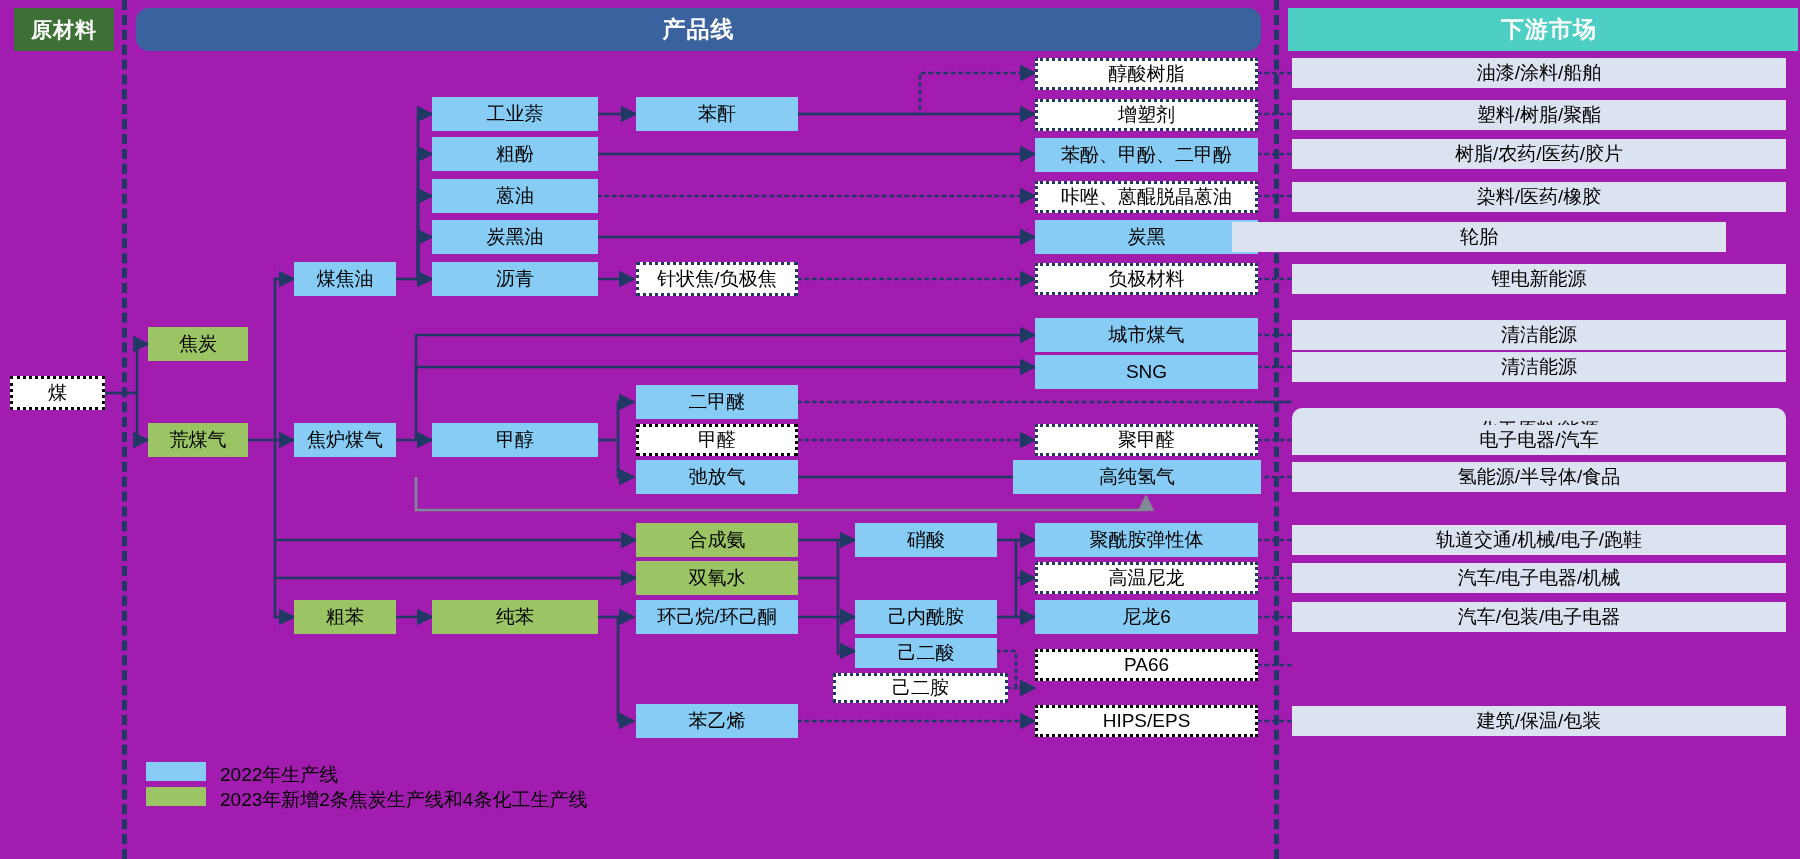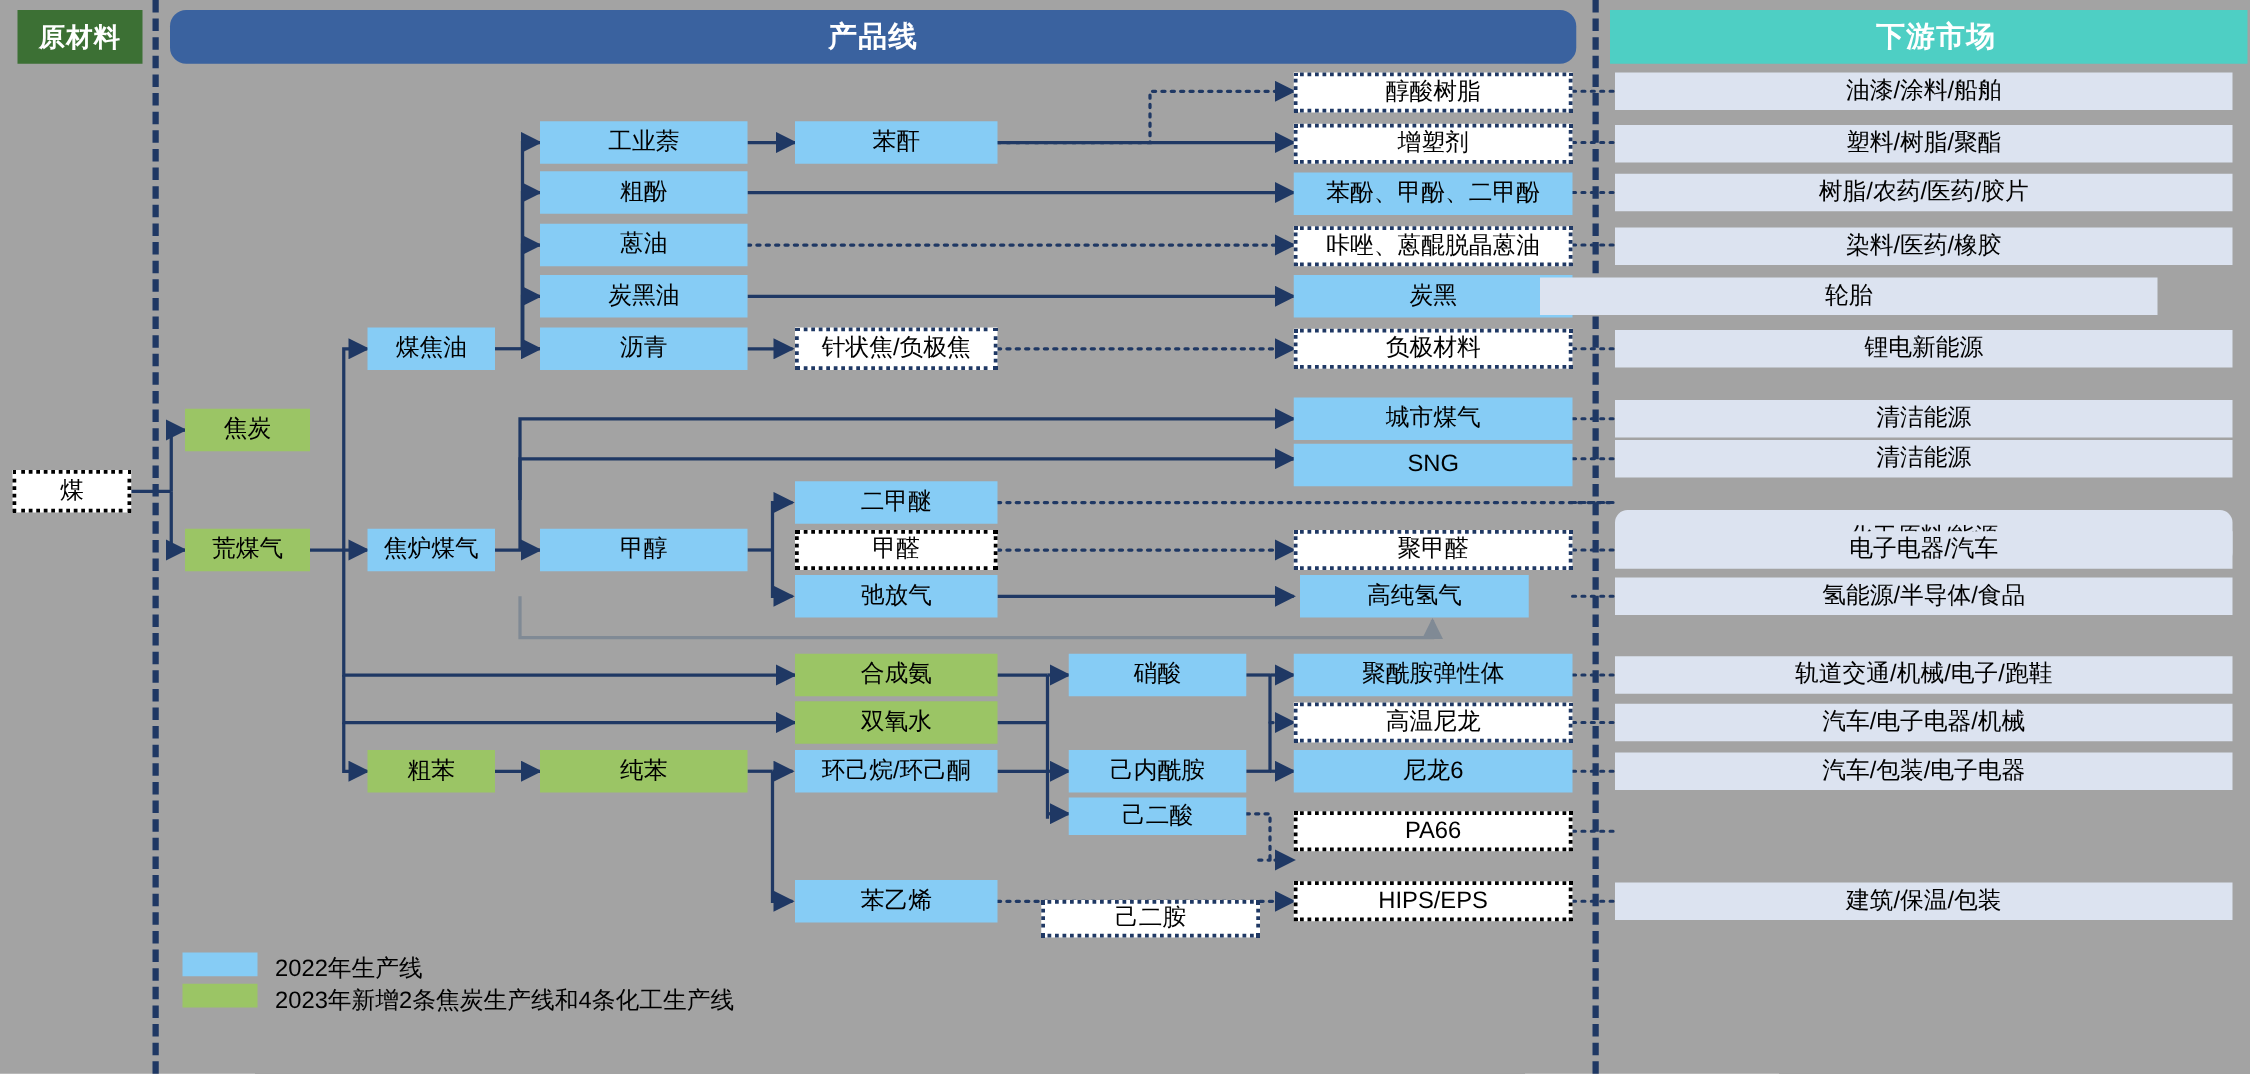--- a/index.html
+++ b/index.html
@@ -1,17 +1,17 @@
 <!DOCTYPE html>
 <html><head>
 <meta charset="utf-8">
 <style>
   html,body{margin:0;padding:0;background:#ffffff;}
   body{width:1800px;height:859px;font-family:"Liberation Sans","DejaVu Sans",sans-serif;overflow:hidden;}
-  #stage{position:relative;width:1800px;height:859px;background:#a3a3a3;}
+  #stage{position:relative;width:1800px;height:859px;background:#a21caf;}
 
   
   #wires{position:absolute;left:0;top:0;width:1800px;height:859px;pointer-events:none;}
 
   
   .hdr{position:absolute;display:flex;align-items:center;justify-content:center;
        font-weight:bold;color:#ffffff;letter-spacing:1px;}
   .hdr-raw{left:14px;top:8px;width:100px;height:43px;background:#3c7034;font-size:21px;}
   .hdr-prod{left:136px;top:8px;width:1125px;height:43px;background:#3a629f;font-size:23px;border-radius:13px;}
   .hdr-down{left:1288px;top:8px;width:498px;height:43px;background:#4ecfc4;font-size:23px;padding-left:12px;}
@@ -185,32 +185,32 @@
   <div class="node n-dash-black" style="left:636px;top:424px;width:162px;height:32px;">甲醛</div>
   <div class="node n-blue" style="left:636px;top:460px;width:162px;height:34px;">弛放气</div>
   <div class="node n-green" style="left:636px;top:523px;width:162px;height:34px;">合成氨</div>
   <div class="node n-green" style="left:636px;top:561px;width:162px;height:34px;">双氧水</div>
   <div class="node n-blue" style="left:636px;top:600px;width:162px;height:34px;">环己烷/环己酮</div>
   <div class="node n-blue" style="left:636px;top:704px;width:162px;height:34px;">苯乙烯</div>
 
   <div class="node n-blue" style="left:855px;top:523px;width:142px;height:34px;">硝酸</div>
   <div class="node n-blue" style="left:855px;top:600px;width:142px;height:34px;">己内酰胺</div>
   <div class="node n-blue" style="left:855px;top:638px;width:142px;height:30px;">己二酸</div>
-  <div class="node n-dash-blue" style="left:833px;top:673px;width:175px;height:30px;margin-top:47px;">己二胺</div>
+  <div class="node n-dash-blue" style="left:833px;top:673px;width:175px;height:30px;">己二胺</div>
 
   <div class="node n-dash-blue" style="left:1035px;top:58px;width:223px;height:32px;">醇酸树脂</div>
   <div class="node n-dash-blue" style="left:1035px;top:99px;width:223px;height:32px;">增塑剂</div>
   <div class="node n-blue" style="left:1035px;top:138px;width:223px;height:34px;">苯酚、甲酚、二甲酚</div>
   <div class="node n-dash-blue" style="left:1035px;top:181px;width:223px;height:32px;">咔唑、蒽醌脱晶蒽油</div>
   <div class="node n-blue" style="left:1035px;top:220px;width:223px;height:34px;">炭黑</div>
   <div class="node n-dash-blue" style="left:1035px;top:263px;width:223px;height:32px;">负极材料</div>
   <div class="node n-blue" style="left:1035px;top:318px;width:223px;height:34px;">城市煤气</div>
   <div class="node n-blue" style="left:1035px;top:355px;width:223px;height:34px;">SNG</div>
   <div class="node n-dash-blue" style="left:1035px;top:424px;width:223px;height:32px;">聚甲醛</div>
-  <div class="node n-blue" style="left:1040px;top:460px;width:183px;height:34px;">高纯氢气</div>
+  <div class="node n-blue" style="left:1013px;top:460px;width:248px;height:34px;">高纯氢气</div>
   <div class="node n-blue" style="left:1035px;top:523px;width:223px;height:34px;">聚酰胺弹性体</div>
   <div class="node n-dash-blue" style="left:1035px;top:562px;width:223px;height:32px;">高温尼龙</div>
   <div class="node n-blue" style="left:1035px;top:600px;width:223px;height:34px;">尼龙6</div>
   <div class="node n-dash-black" style="left:1035px;top:649px;width:223px;height:32px;">PA66</div>
   <div class="node n-dash-black" style="left:1035px;top:705px;width:223px;height:32px;">HIPS/EPS</div>
 
   <div class="node n-market" style="left:1292px;top:58px;width:494px;height:30px;">油漆/涂料/船舶</div>
   <div class="node n-market" style="left:1292px;top:100px;width:494px;height:30px;">塑料/树脂/聚酯</div>
   <div class="node n-market" style="left:1292px;top:139px;width:494px;height:30px;">树脂/农药/医药/胶片</div>
   <div class="node n-market" style="left:1292px;top:182px;width:494px;height:30px;">染料/医药/橡胶</div>

